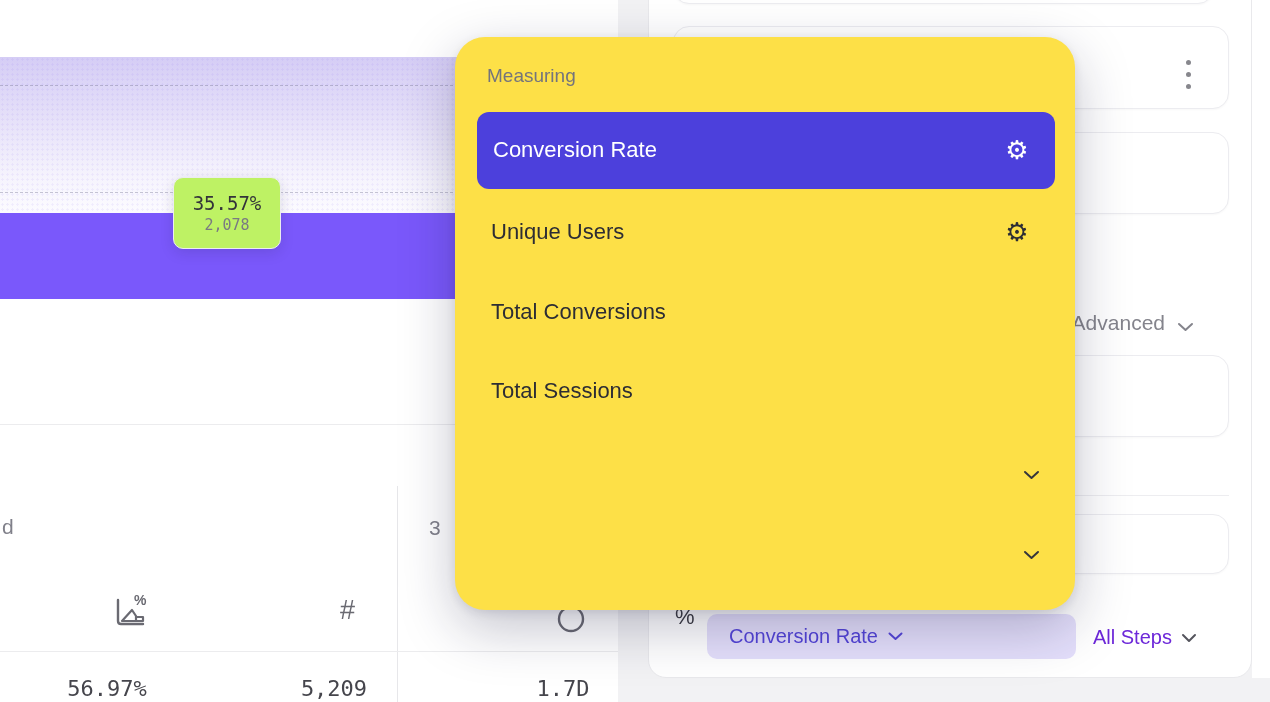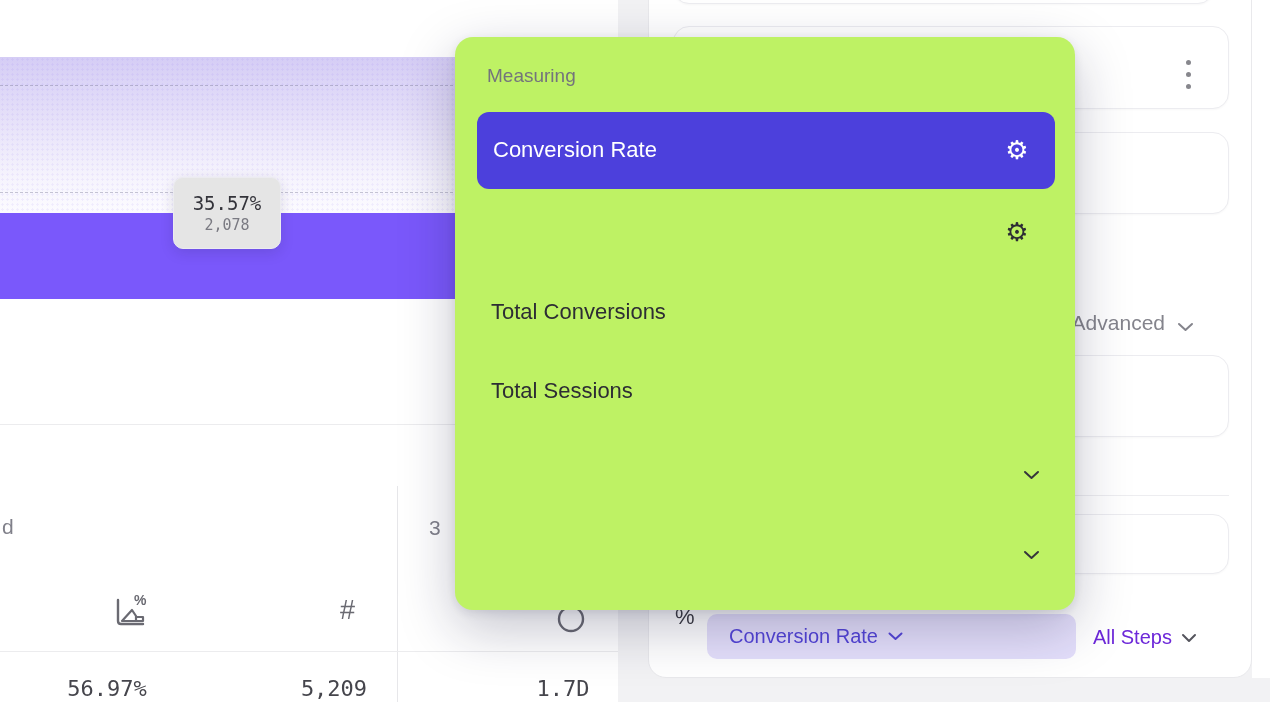--- a/index.html
+++ b/index.html
@@ -8,36 +8,36 @@
   .abs { position:absolute; }
 
   
   #left-card { left:0; top:0; width:618px; height:702px; background:#fff; }
   #band-light { left:0; top:57px; width:618px; height:156px;
     background-image: radial-gradient(rgba(116,84,240,.07) 1px, transparent 1.2px),
       linear-gradient(180deg, #d5cdf5 0%, #e6e1f9 40%, #f6f4fd 78%, #fcfbff 100%);
     background-size: 5px 5px, 100% 100%; }
   .gridline { left:0; width:618px; height:0; border-top:1px dashed rgba(125,125,152,.42); }
   #bar-solid { left:0; top:213px; width:618px; height:86px; background:#7a58fb; }
-  #tooltip { left:173px; top:177px; width:108px; height:72px; background:#e5e5e5; border:1px solid #ececf0;
+  #tooltip { left:173px; top:177px; width:108px; height:72px; background:#bef264; border:1px solid #ececf0;
     border-radius:10px; box-shadow:0 4px 14px rgba(20,20,40,.13); display:flex; flex-direction:column;
     align-items:center; justify-content:center; gap:2px; }
   #tooltip .rate { font-family:"DejaVu Sans Mono", monospace; font-size:19px; color:#33333a; }
   #tooltip .count { font-family:"DejaVu Sans Mono", monospace; font-size:15px; color:#7a7a82; }
   #step-label { left:0; top:330px; font-size:27px; font-weight:600; color:#2e2e36; letter-spacing:-.2px; }
   .hdiv { background:#ececee; height:1px; }
   #col-div { left:397px; top:486px; width:1px; height:216px; background:#e7e7ea; }
   .step-header { font-size:21px; color:#80808a; }
   .metric-value { font-family:"DejaVu Sans Mono", monospace; font-size:22px; color:#45454c;
     width:140px; text-align:center; }
   .icon-cell { color:#6a6a72; }
   #hash-icon { font-size:27px; color:#6a6a72; font-weight:400; }
 
   
-  #measuring-menu { left:455px; top:37px; width:620px; height:573px; background:#bef264; border-radius:18px;
+  #measuring-menu { left:455px; top:37px; width:620px; height:573px; background:#fde047; border-radius:30px;
     box-shadow:0 18px 55px rgba(25,25,60,.26), 0 3px 10px rgba(25,25,60,.10); }
   #menu-header { left:32px; top:28px; font-size:19px; color:#74747c; }
   #selected-row { left:22px; top:75px; width:578px; height:77px; background:#4c40dc; border-radius:12px; }
   .menu-label { font-size:22px; color:#2d2d34; font-weight:500; height:30px; line-height:30px; left:36px; }
   #selected-row .menu-label { color:#fff; left:16px; top:23px; position:absolute; }
   .gear { width:30px; height:30px; line-height:30px; text-align:center; font-size:26px;
     font-family:"DejaVu Sans", sans-serif; }
   .gear.dark { color:#2d2d34; }
   .gear.light { color:#fff; }
   .chev { stroke:#35353b; stroke-width:2; fill:none; stroke-linecap:round; stroke-linejoin:round; }
@@ -144,20 +144,21 @@
 <div class="abs" id="gray-bottom"></div>
 
 <div class="abs" id="measuring-menu">
   <div class="abs" id="menu-header">Measuring</div>
 
   <div class="abs" id="selected-row">
     <span class="menu-label">Conversion Rate</span>
     <span class="abs gear light" style="left:525px; top:23px">⚙</span>
   </div>
 
+  <span class="abs menu-label" style="top:180px">Unique Users</span>
   <span class="abs gear dark" style="left:547px; top:180px">⚙</span>
 
   <span class="abs menu-label" style="top:339px">Total Sessions</span>
   <span class="abs menu-label" style="top:260px">Total Conversions</span>
 
   <span class="abs" style="left:568px; top:429px">
     <svg width="17" height="10" viewBox="0 0 17 10">
         <polyline class="chev" points="2,2 8.5,8 15,2"></polyline>
       </svg>
   </span>

